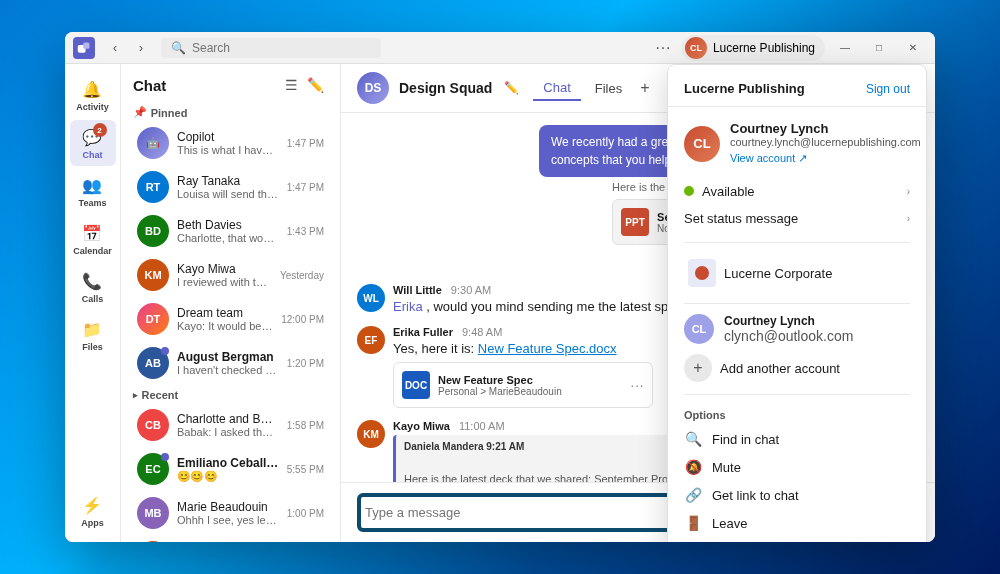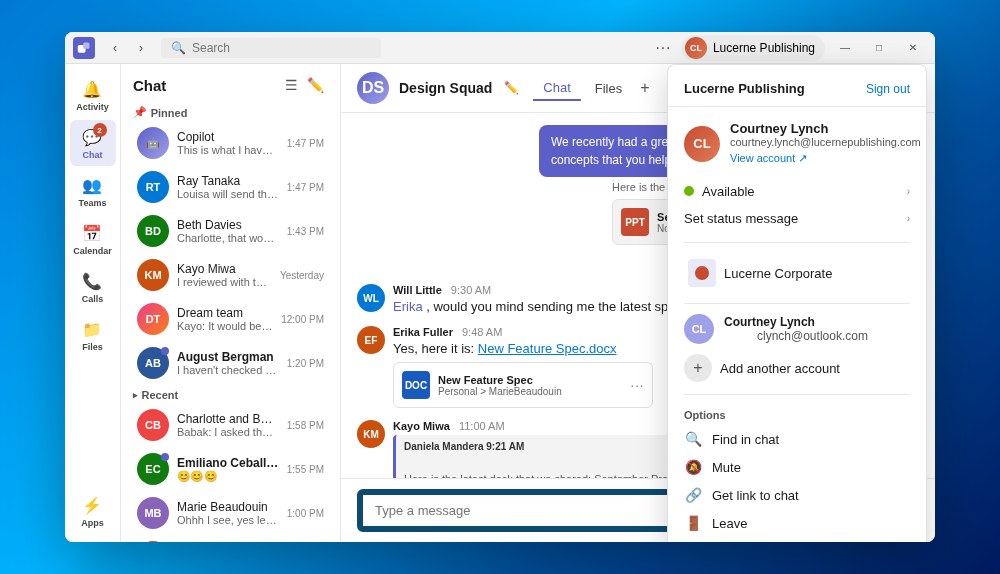--- a/index.html
+++ b/index.html
@@ -159,21 +159,21 @@
       background: #fff;
     }
     .chat-header {
       padding: 8px 16px; border-bottom: 1px solid #e8e8e8;
       display: flex; align-items: center; gap: 10px; flex-shrink: 0;
     }
     .chat-header-avatar {
       width: 32px; height: 32px; border-radius: 50%;
       background: linear-gradient(135deg, #5b5fc7, #9ea0e8);
       display: flex; align-items: center; justify-content: center;
-      color: #fff; font-size: 16px; font-weight: 600; flex-shrink: 0;
+      color: #fff; font-size: 12px; font-weight: 600; flex-shrink: 0;
     }
     .chat-header-title { font-size: 14px; font-weight: 600; color: #1a1a1a; }
     .chat-header-tabs { display: flex; gap: 4px; margin-left: 4px; }
     .chat-tab {
       font-size: 13px; padding: 4px 10px; border-radius: 4px;
       cursor: pointer; color: #444; border: none; background: none;
     }
     .chat-tab.active {
       color: #5b5fc7; border-bottom: 2px solid #5b5fc7; border-radius: 0;
     }
@@ -237,22 +237,22 @@
       background: #f3f3f3; border-left: 3px solid #5b5fc7;
       border-radius: 4px; padding: 6px 8px; margin-bottom: 6px;
       font-size: 11px; color: #555;
     }
 
     .chat-input-area {
       padding: 10px 16px; border-top: 1px solid #e8e8e8;
       display: flex; align-items: center; gap: 8px; flex-shrink: 0;
     }
     .chat-input {
-      flex: 1; border: 6px solid #0c4a6e; border-radius: 6px;
-      padding: 8px 12px; font-size: 13px; color: #999; outline: none;
+      flex: 1; border: 4px solid #0c4a6e; border-radius: 6px;
+      padding: 8px 4px; font-size: 13px; color: #999; outline: none;
     }
     .input-btn {
       background: none; border: none; cursor: pointer;
       color: #555; font-size: 16px; padding: 4px;
       border-radius: 4px;
     }
     .send-btn {
       background: #5b5fc7; border: none; border-radius: 6px;
       width: 32px; height: 32px; cursor: pointer; color: #fff;
       display: flex; align-items: center; justify-content: center; font-size: 14px;
@@ -492,21 +492,21 @@
 
         <div class="chat-item unread">
           <div class="chat-avatar" style="background:#107c10;position:relative;">
             EC
             <span class="unread-dot"></span>
           </div>
           <div class="chat-info">
             <div class="chat-name">Emiliano Ceballos</div>
             <div class="chat-preview">😊😊😊</div>
           </div>
-          <div class="chat-time">1:55 PM</div>
+          <div class="chat-time">5:55 PM</div>
         </div>
 
         <div class="chat-item">
           <div class="chat-avatar" style="background:#8764b8;">MB</div>
           <div class="chat-info">
             <div class="chat-name">Marie Beaudouin</div>
             <div class="chat-preview">Ohhh I see, yes let me fix that!</div>
           </div>
           <div class="chat-time">1:00 PM</div>
         </div>
@@ -654,21 +654,21 @@
           </svg>
         </div>
         <span>Lucerne Corporate</span>
       </div>
     </div>
     <div class="dropdown-divider"></div>
     <div class="dropdown-secondary-user">
       <div class="dropdown-secondary-avatar">CL</div>
       <div>
         <div style="font-size:12px;font-weight:600;color:#1a1a1a;">Courtney Lynch</div>
-        <div style="font-size:12px;color:#555;margin-left:33px;">clynch@outlook.com</div>
+        <div style="font-size:14px;color:#555;">clynch@outlook.com</div>
       </div>
     </div>
     <div class="dropdown-add-account">
       <div class="add-icon">+</div>
       <span>Add another account</span>
     </div>
     <div class="dropdown-divider"></div>
     <div class="dropdown-options">
       <div style="font-size:11px;font-weight:600;color:#555;padding:4px 0;">Options</div>
       <div class="dropdown-option-item">

